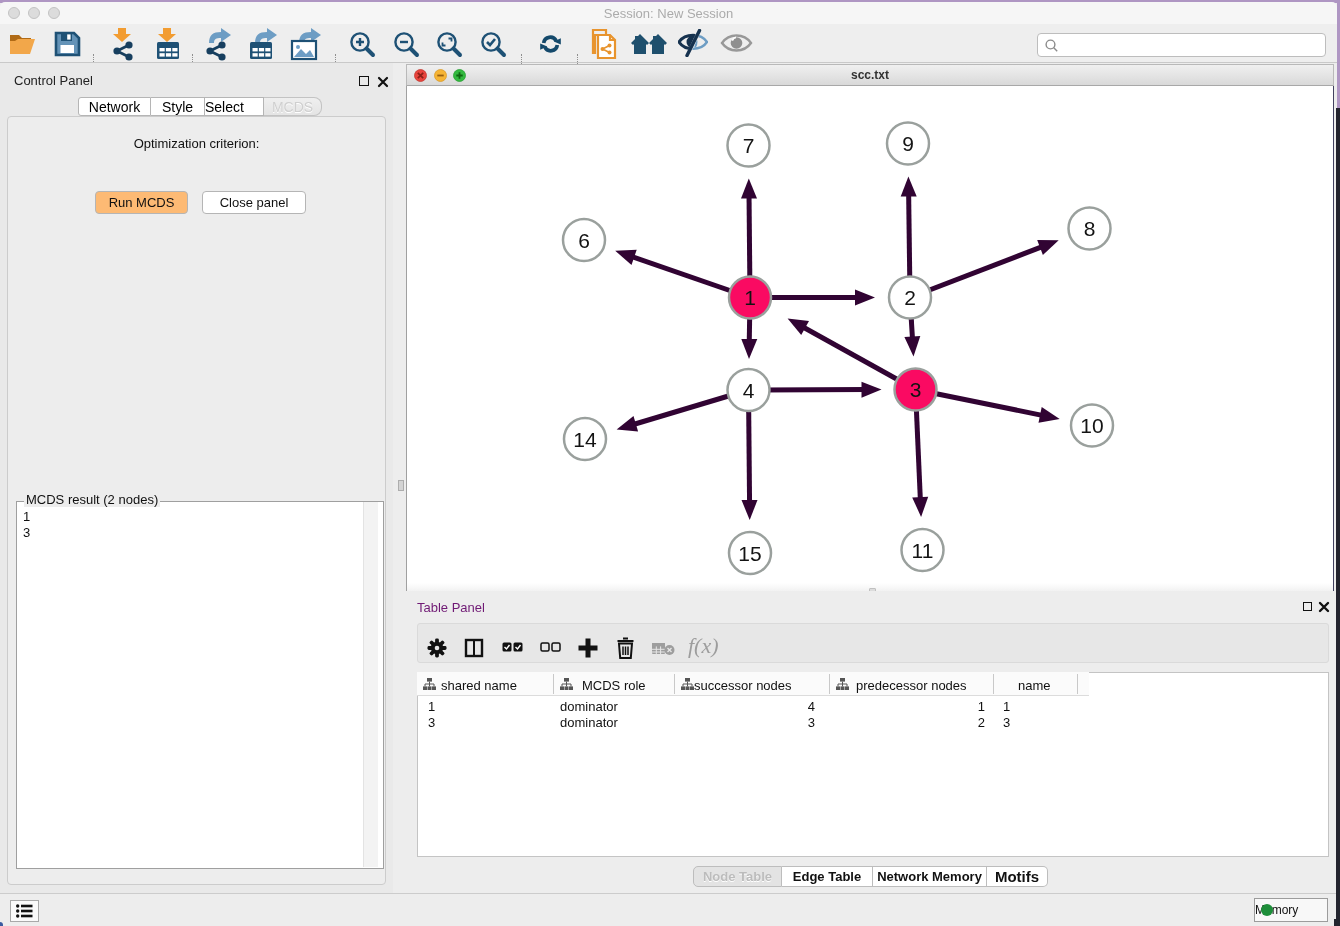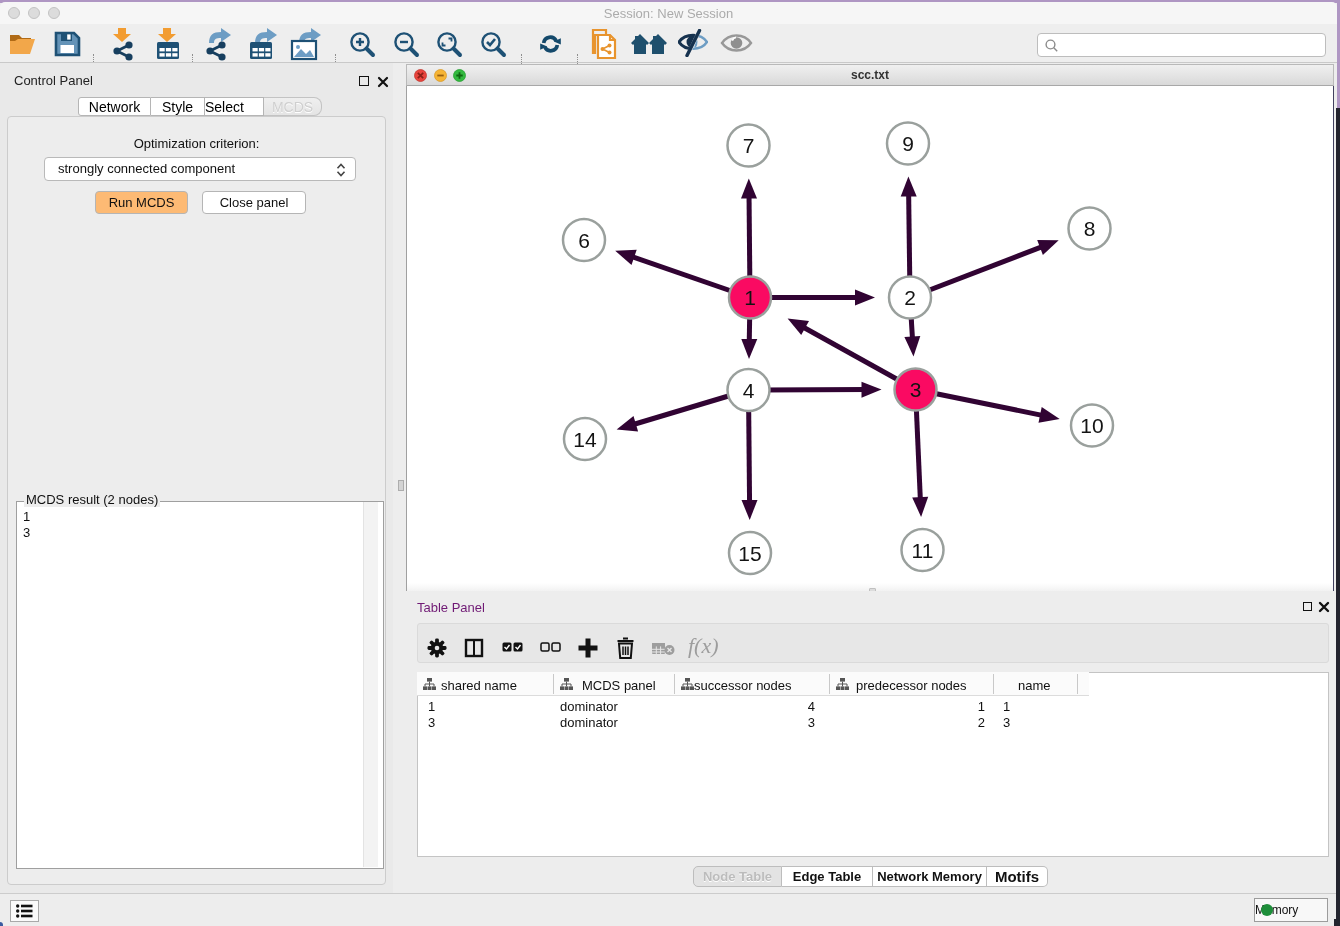--- a/index.html
+++ b/index.html
@@ -194,25 +194,20 @@
       <path d="M2 2 L10 10 M10 2 L2 10" stroke="#111" stroke-width="2.2" stroke-linecap="round"></path>
     </svg>
 
 <div class="abs" style="left:78px;top:34px;width:73px;height:19px;background:#fff;border:1px solid #b5b5b5;border-radius:3px 0 0 3px;font-size:14px;color:#000;text-align:center;line-height:18px">Network</div>
 <div class="abs" style="left:151px;top:34px;width:54px;height:19px;background:#fff;border:1px solid #b5b5b5;border-left:none;font-size:14px;color:#000;text-align:center;line-height:18px">Style</div>
 <div class="abs" style="left:205px;top:34px;width:59px;height:19px;background:#fff;border:1px solid #b5b5b5;border-left:none;font-size:14px;color:#000;text-align:left;line-height:18px">Select</div>
 <div class="abs" style="left:264px;top:34px;width:58px;height:19px;background:linear-gradient(#efefef,#e4e4e4);border:1px solid #c3c3c3;border-left:none;border-radius:0 8px 8px 0;font-size:14px;color:#cfcfcf;text-shadow:0 1px 0 #fff;text-align:center;line-height:18px">MCDS</div>
 
 <div class="abs" style="left:7px;top:53px;width:379px;height:769px;background:#ededed;border:1px solid #cccccc;border-radius:4px"></div>
 <div class="abs" style="left:0;top:73px;width:393px;text-align:center;font-size:13px;color:#111">Optimization criterion:</div>
-<div class="abs" style="left:44px;top:94px;width:312px;height:24px;background:#fff;border:1px solid #b9b9b9;border-radius:4px;font-size:13px;color:#111;line-height:22px;padding-left:13px">strongly connected component
-<svg class="abs" style="right:9px;top:4px" width="10" height="16" viewBox="0 0 10 16">
-        <path d="M1.5 6.2 L5 2.5 L8.5 6.2 M1.5 9.8 L5 13.5 L8.5 9.8" fill="none" stroke="#444" stroke-width="1.6"></path>
-      </svg>
-</div>
 <div class="abs" style="left:95px;top:128px;width:93px;height:23px;background:#fdba74;border:1px solid #b5b5b5;border-radius:4px;font-size:13px;color:#111;text-align:center;line-height:21px">Run MCDS</div>
 <div class="abs" style="left:202px;top:128px;width:104px;height:23px;background:#fff;border:1px solid #b5b5b5;border-radius:4px;font-size:13px;color:#111;text-align:center;line-height:21px">Close panel</div>
 
 <div class="abs" style="left:16px;top:438px;width:368px;height:368px;border:1px solid #9f9f9f;background:#fff"></div>
 <div class="abs" style="left:24px;top:429px;background:#ededed;padding:0 2px;font-size:13px;color:#111">MCDS result (2 nodes)</div>
 <div class="abs" style="left:363px;top:439px;width:15px;height:365px;background:#f3f3f3;border-left:1px solid #e3e3e3"></div>
 <div class="abs" style="left:23px;top:446px;font-size:13px;color:#111;line-height:16px">1<br>3</div>
 </div>
 
 <div class="abs" style="left:398px;top:480px;width:6px;height:11px;background:#d4d4d4;border:1px solid #adadad"></div>
@@ -348,21 +343,21 @@
 <div class="abs" style="left:283px;top:42px;font-family:'Liberation Serif',serif;font-style:italic;font-size:22px;color:#9d9d9d">f(x)</div>
 
 <div class="abs" style="left:12px;top:81px;width:912px;height:185px;background:#fff;border:1px solid #c4c4c4"></div>
 <div class="abs" style="left:12px;top:81px;width:672px;height:24px;background:#fbfbfb;border-bottom:1px solid #dcdcdc"></div>
 <div class="abs" style="left:148px;top:83px;width:1px;height:20px;background:#c9c9c9"></div>
 <div class="abs" style="left:269px;top:83px;width:1px;height:20px;background:#c9c9c9"></div>
 <div class="abs" style="left:424px;top:83px;width:1px;height:20px;background:#c9c9c9"></div>
 <div class="abs" style="left:588px;top:83px;width:1px;height:20px;background:#c9c9c9"></div>
 <div class="abs" style="left:672px;top:83px;width:1px;height:20px;background:#c9c9c9"></div>
 <div class="abs hdr" style="left:36px;top:87px">shared name</div>
-<div class="abs hdr" style="left:177px;top:87px">MCDS panel</div>
+<div class="abs hdr" style="left:177px;top:87px">MCDS role</div>
 <div class="abs hdr" style="left:289px;top:87px">successor nodes</div>
 <div class="abs hdr" style="left:451px;top:87px">predecessor nodes</div>
 <div class="abs hdr" style="left:613px;top:87px">name</div>
 <svg class="abs colicon" style="left:18px;top:87px">
       <use href="#cicon"></use>
     </svg>
 <svg class="abs colicon" style="left:155px;top:87px">
       <use href="#cicon"></use>
     </svg>
 <svg class="abs colicon" style="left:276px;top:87px">

